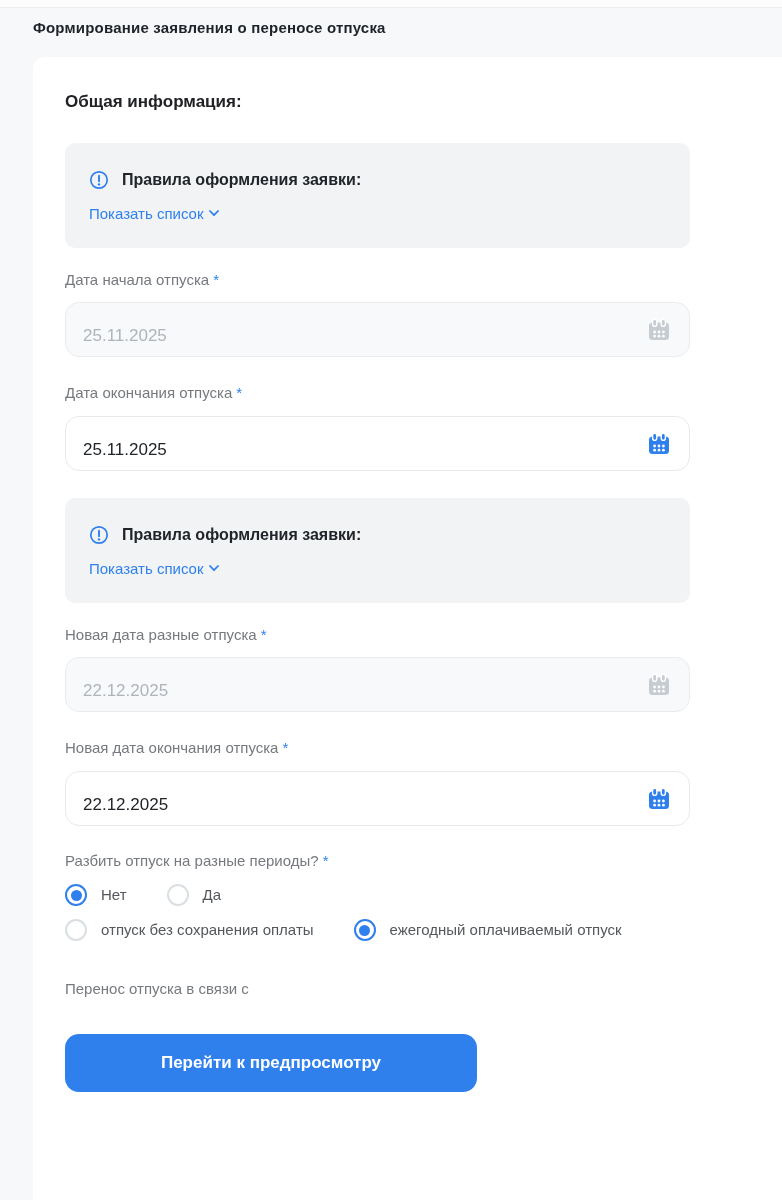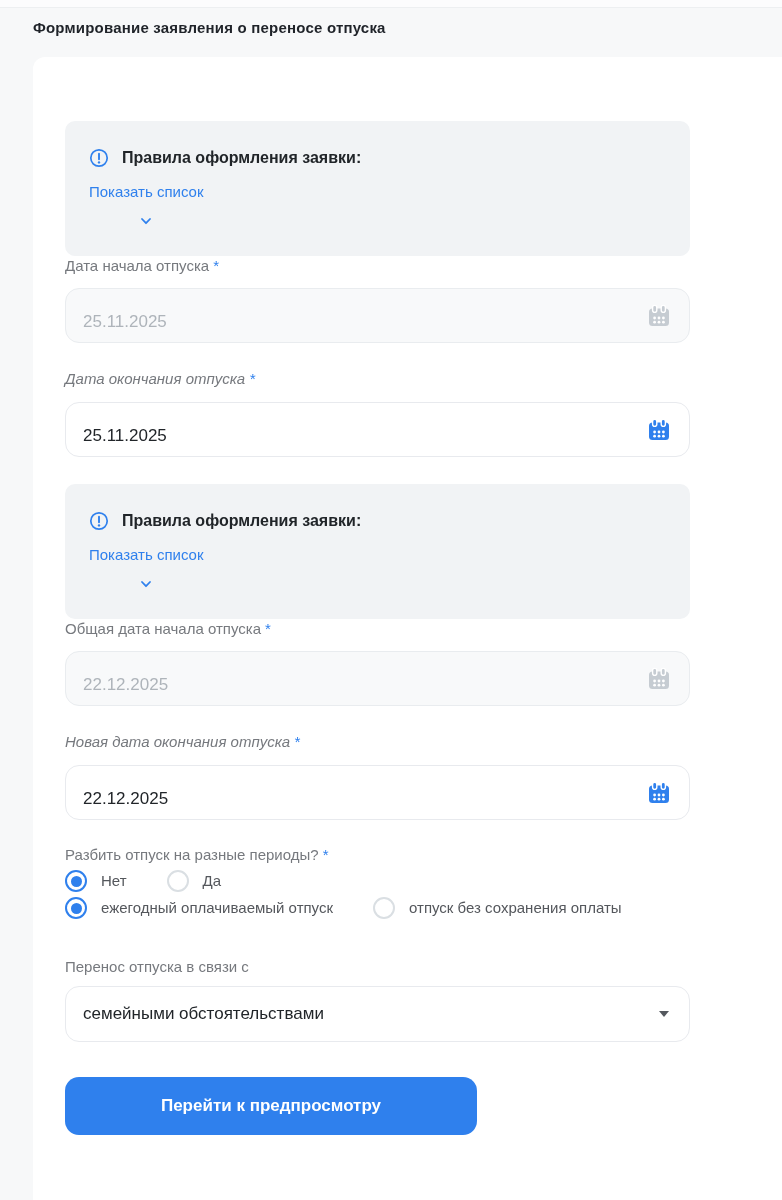--- a/index.html
+++ b/index.html
@@ -25,29 +25,29 @@
 
   .notice {
     background:#f1f3f5; border-radius:10px;
     padding:27px 24px 25px 24px;
   }
   .notice-1 { margin-top:30px; }
   .notice-2 { margin-top:27px; }
   .notice-row { display:flex; align-items:center; gap:13px;text-align:right; }
   .notice-title { font-size:16px; font-weight:700; color:#212529; line-height:20px; }
   .notice-toggle {
-    margin-top:15px; display:inline-flex; align-items:center; gap:12px;
-    font-size:15px; color:#2f80ed; cursor:pointer; line-height:18px;flex-direction:column;
+    margin-top:15px; display:inline-flex; align-items:center; gap:4px;
+    font-size:15px; color:#2f80ed; cursor:pointer; line-height:18px;
   }
   .info-icon { color:#2f80ed; display:inline-flex; }
 
   .field-label {
-    font-size:15px; color:#76797e; line-height:20px; 
-  }
-  .field-label.mt26 { margin-top:26px;font-style:italic; }
+    font-size:15px; color:#76797e; line-height:20px; margin-top:22px;
+  }
+  .field-label.mt26 { margin-top:26px; }
   .req { color:#2f80ed; margin-left:4px; }
 
   .input-wrap { position:relative; margin-top:12px; }
   .input-wrap.mt13 { margin-top:13px; }
   .text-input {
     width:625px; height:55px; border-radius:14px;
     border:1px solid #e8eaee; background:#ffffff;
     font-family:"Liberation Sans", sans-serif;
     font-size:17px; color:#212529; padding:12px 56px 0 17px; outline:none;
   }
@@ -56,21 +56,21 @@
   }
   .cal-icon {
     position:absolute; right:18px; top:50%; transform:translateY(-50%);
     display:inline-flex;
   }
   .cal-blue { color:#2f80ed; }
   .cal-gray { color:#c6ccd2; }
 
   .radio-label { margin-top:25px; }
   .radio-label.mt34 { margin-top:34px; }
-  .radio-row { display:flex; align-items:center; margin-top:5px; }
+  .radio-row { display:flex; align-items:center; margin-top:13px; }
   .radio-option { display:flex; align-items:center; gap:14px; cursor:pointer; }
   .radio-option + .radio-option { margin-left:40px;gap:14px; }
   .radio-circle {
     width:22px; height:22px; border-radius:50%;
     border:2px solid #dadfe3; background:#fff; flex:0 0 auto;
     display:flex; align-items:center; justify-content:center;
   }
   .radio-circle.checked { border-color:#2f80ed; }
   .radio-circle.checked::after {
     content:""; width:11px; height:11px; border-radius:50%; background:#2f80ed;
@@ -100,20 +100,21 @@
 </style>
 </head>
 <body>
 
 <div class="top-strip"></div>
 <h1 class="page-title">Формирование заявления о переносе отпуска</h1>
 
 <div class="card">
   <div class="content">
 
+    <div class="section-heading">Общая информация:</div>
 
     
     <div class="notice notice-1">
       <div class="notice-row">
         <span class="info-icon">
           <svg width="20" height="20" viewBox="0 0 20 20">
             <circle cx="10" cy="10" r="8.2" fill="none" stroke="currentColor" stroke-width="1.7"></circle>
             <line x1="10" y1="5.6" x2="10" y2="11.3" stroke="currentColor" stroke-width="1.9" stroke-linecap="round"></line>
             <circle cx="10" cy="14.4" r="1.2" fill="currentColor"></circle>
           </svg>
@@ -189,21 +190,21 @@
         <span>
           <svg width="12" height="12" viewBox="0 0 12 12">
             <polyline points="2,4 6,8.2 10,4" fill="none" stroke="#2f80ed" stroke-width="1.8" stroke-linecap="round" stroke-linejoin="round"></polyline>
           </svg>
         </span>
       </div>
     </div>
 
     
     <div class="field-label">
-      <span>Общая дата начала отпуска</span><span class="req">*</span>
+      <span>Новая дата разные отпуска</span><span class="req">*</span>
     </div>
     <div class="input-wrap">
       <input class="text-input" disabled="" value="22.12.2025" style="">
       <span class="cal-icon cal-gray">
         <svg width="26" height="26" viewBox="0 0 26 26">
           <rect x="3" y="5.5" width="20" height="17.5" rx="3.5" fill="currentColor"></rect>
           <rect x="6.6" y="2.4" width="4.2" height="7" rx="2.1" fill="currentColor" stroke="#ffffff" stroke-width="1.4"></rect>
           <rect x="15.2" y="2.4" width="4.2" height="7" rx="2.1" fill="currentColor" stroke="#ffffff" stroke-width="1.4"></rect>
           <circle cx="8.6" cy="15" r="1.4" fill="#ffffff"></circle>
             <circle cx="13" cy="15" r="1.4" fill="#ffffff"></circle>
@@ -247,33 +248,29 @@
       </div>
       <div class="radio-option">
         <span class="radio-circle"></span>
         <span class="radio-text">Да</span>
       </div>
     </div>
 
     
     <div class="radio-row">
       <div class="radio-option">
+        <span class="radio-circle"></span>
+        <span class="radio-text">отпуск без сохранения оплаты</span>
+      </div>
+      <div class="radio-option">
         <span class="radio-circle checked"></span>
         <span class="radio-text">ежегодный оплачиваемый отпуск</span>
       </div>
-      <div class="radio-option">
-        <span class="radio-circle"></span>
-        <span class="radio-text">отпуск без сохранения оплаты</span>
-      </div>
     </div>
 
     
     <div class="field-label select-label">Перенос отпуска в связи с</div>
-    <div class="select-box">
-      <span class="select-value">семейными обстоятельствами</span>
-      <span class="select-caret"></span>
-    </div>
 
     
     <button class="submit-btn">Перейти к предпросмотру</button>
 
   </div>
 </div>
 
 </body></html>

